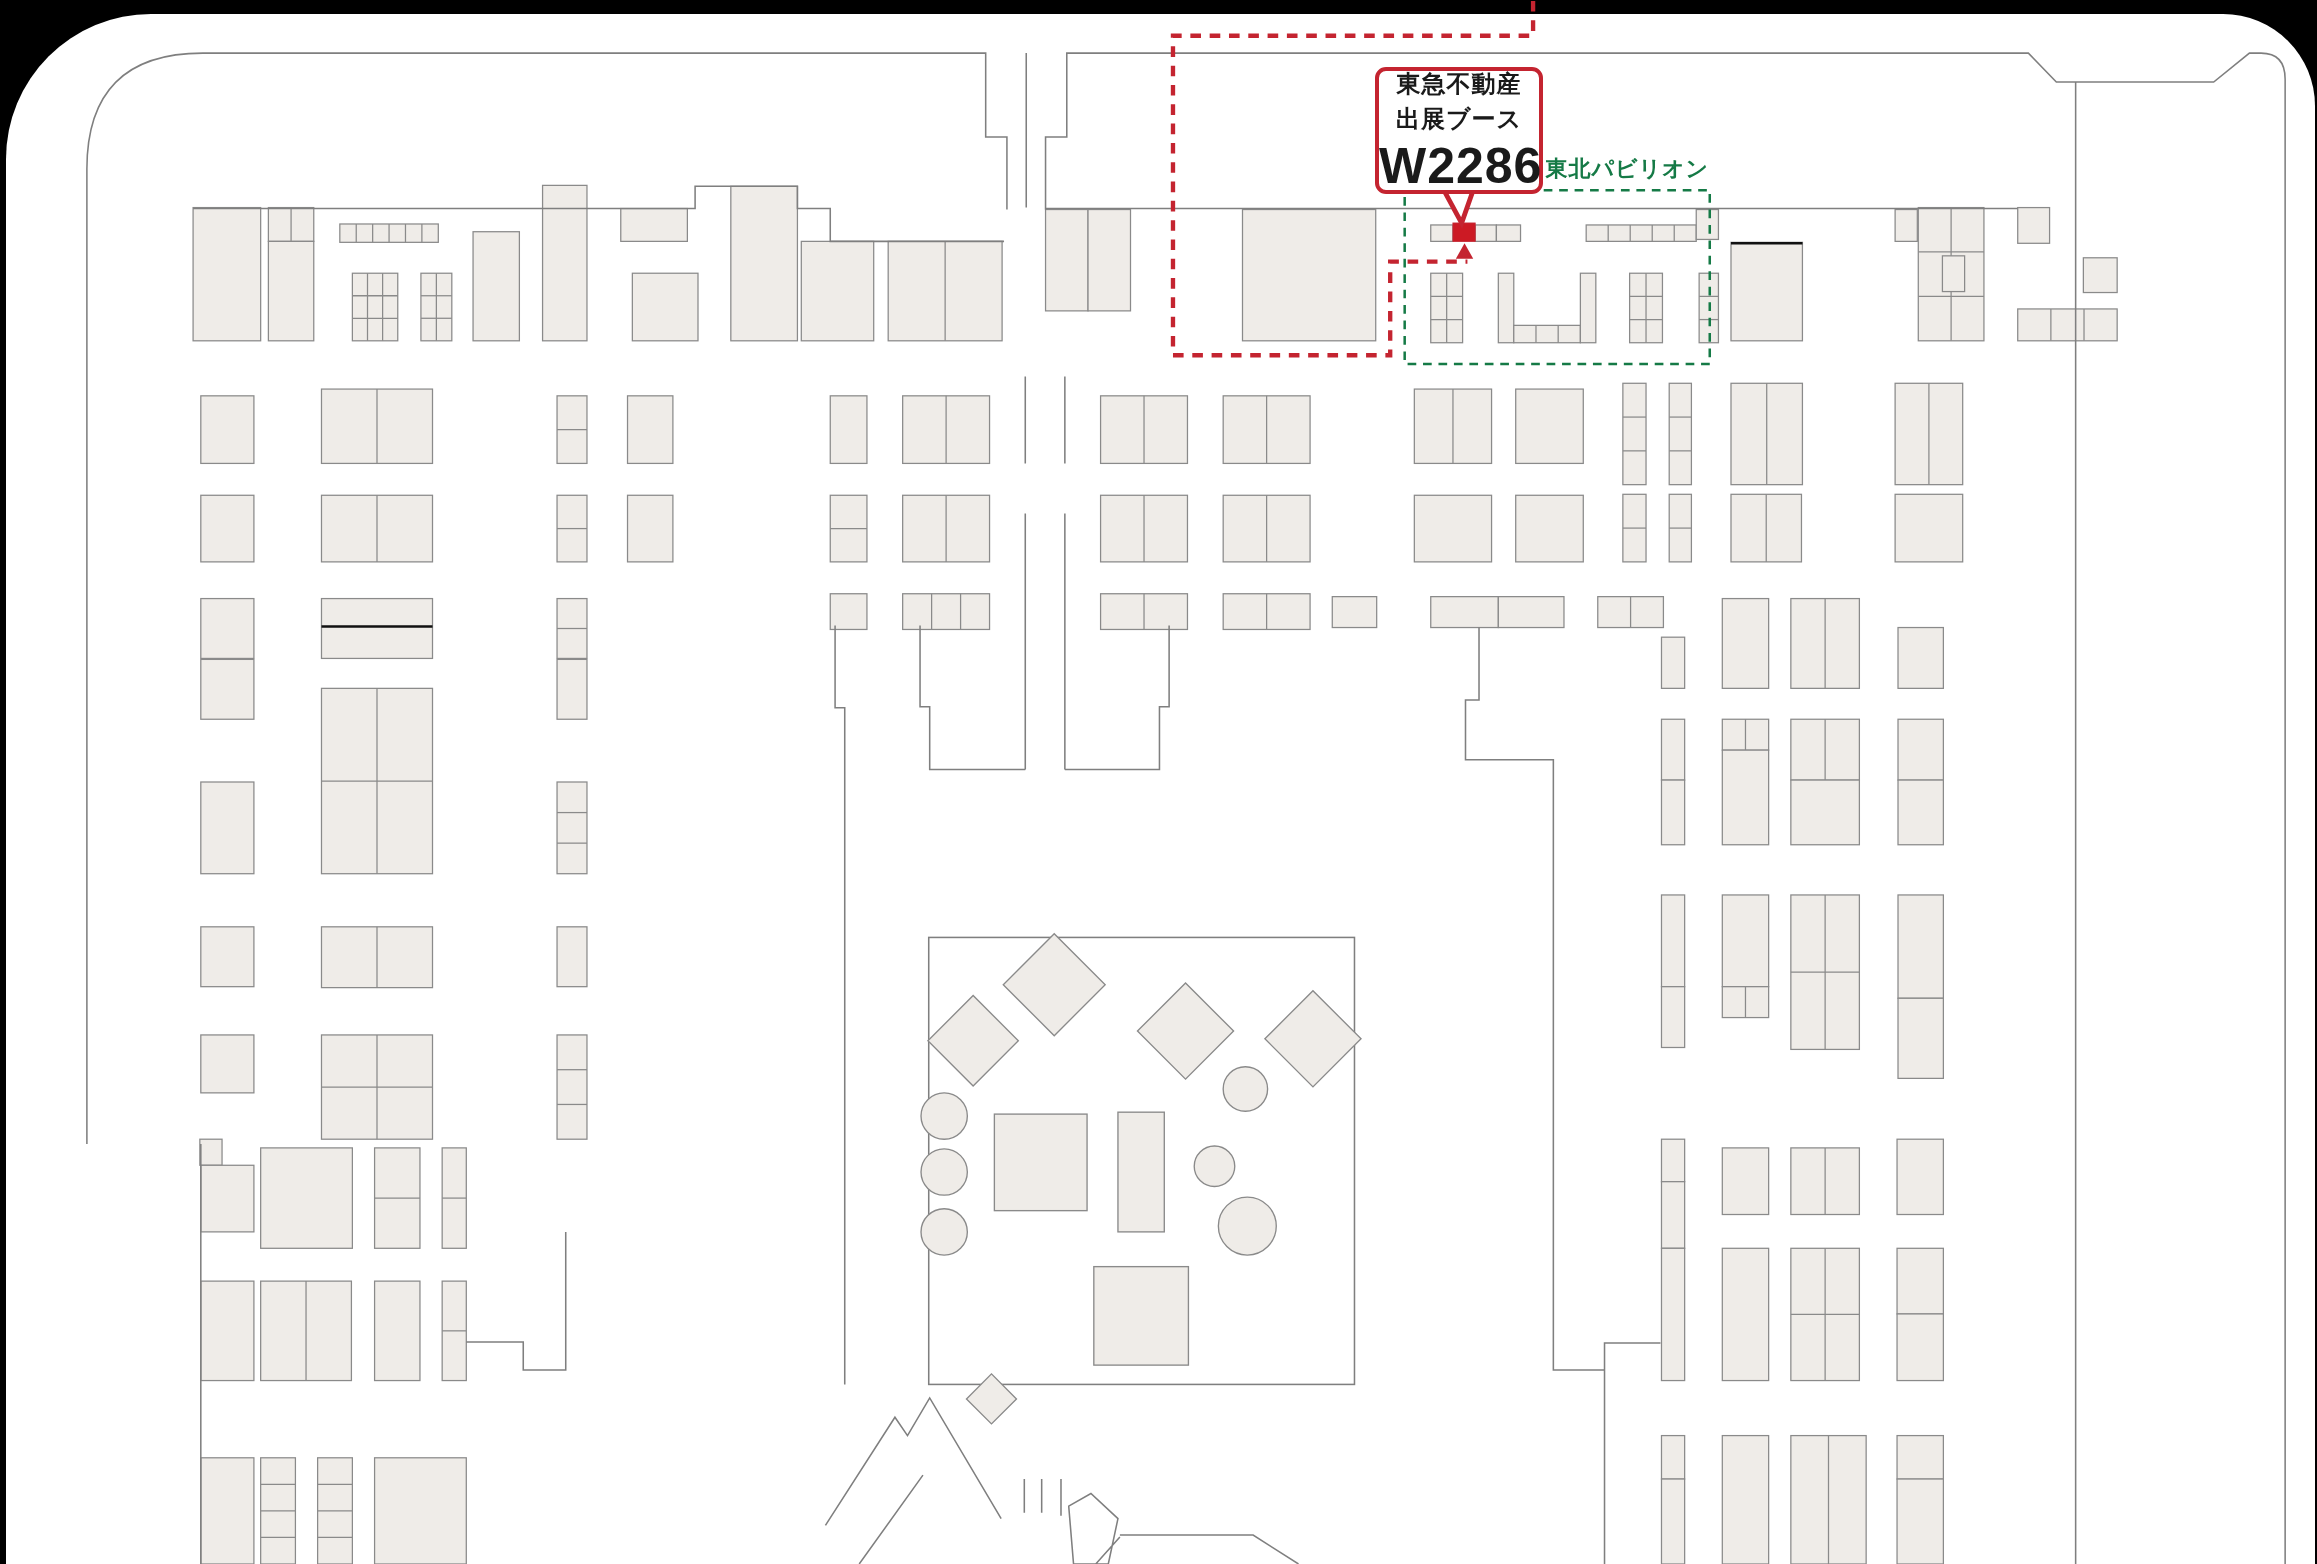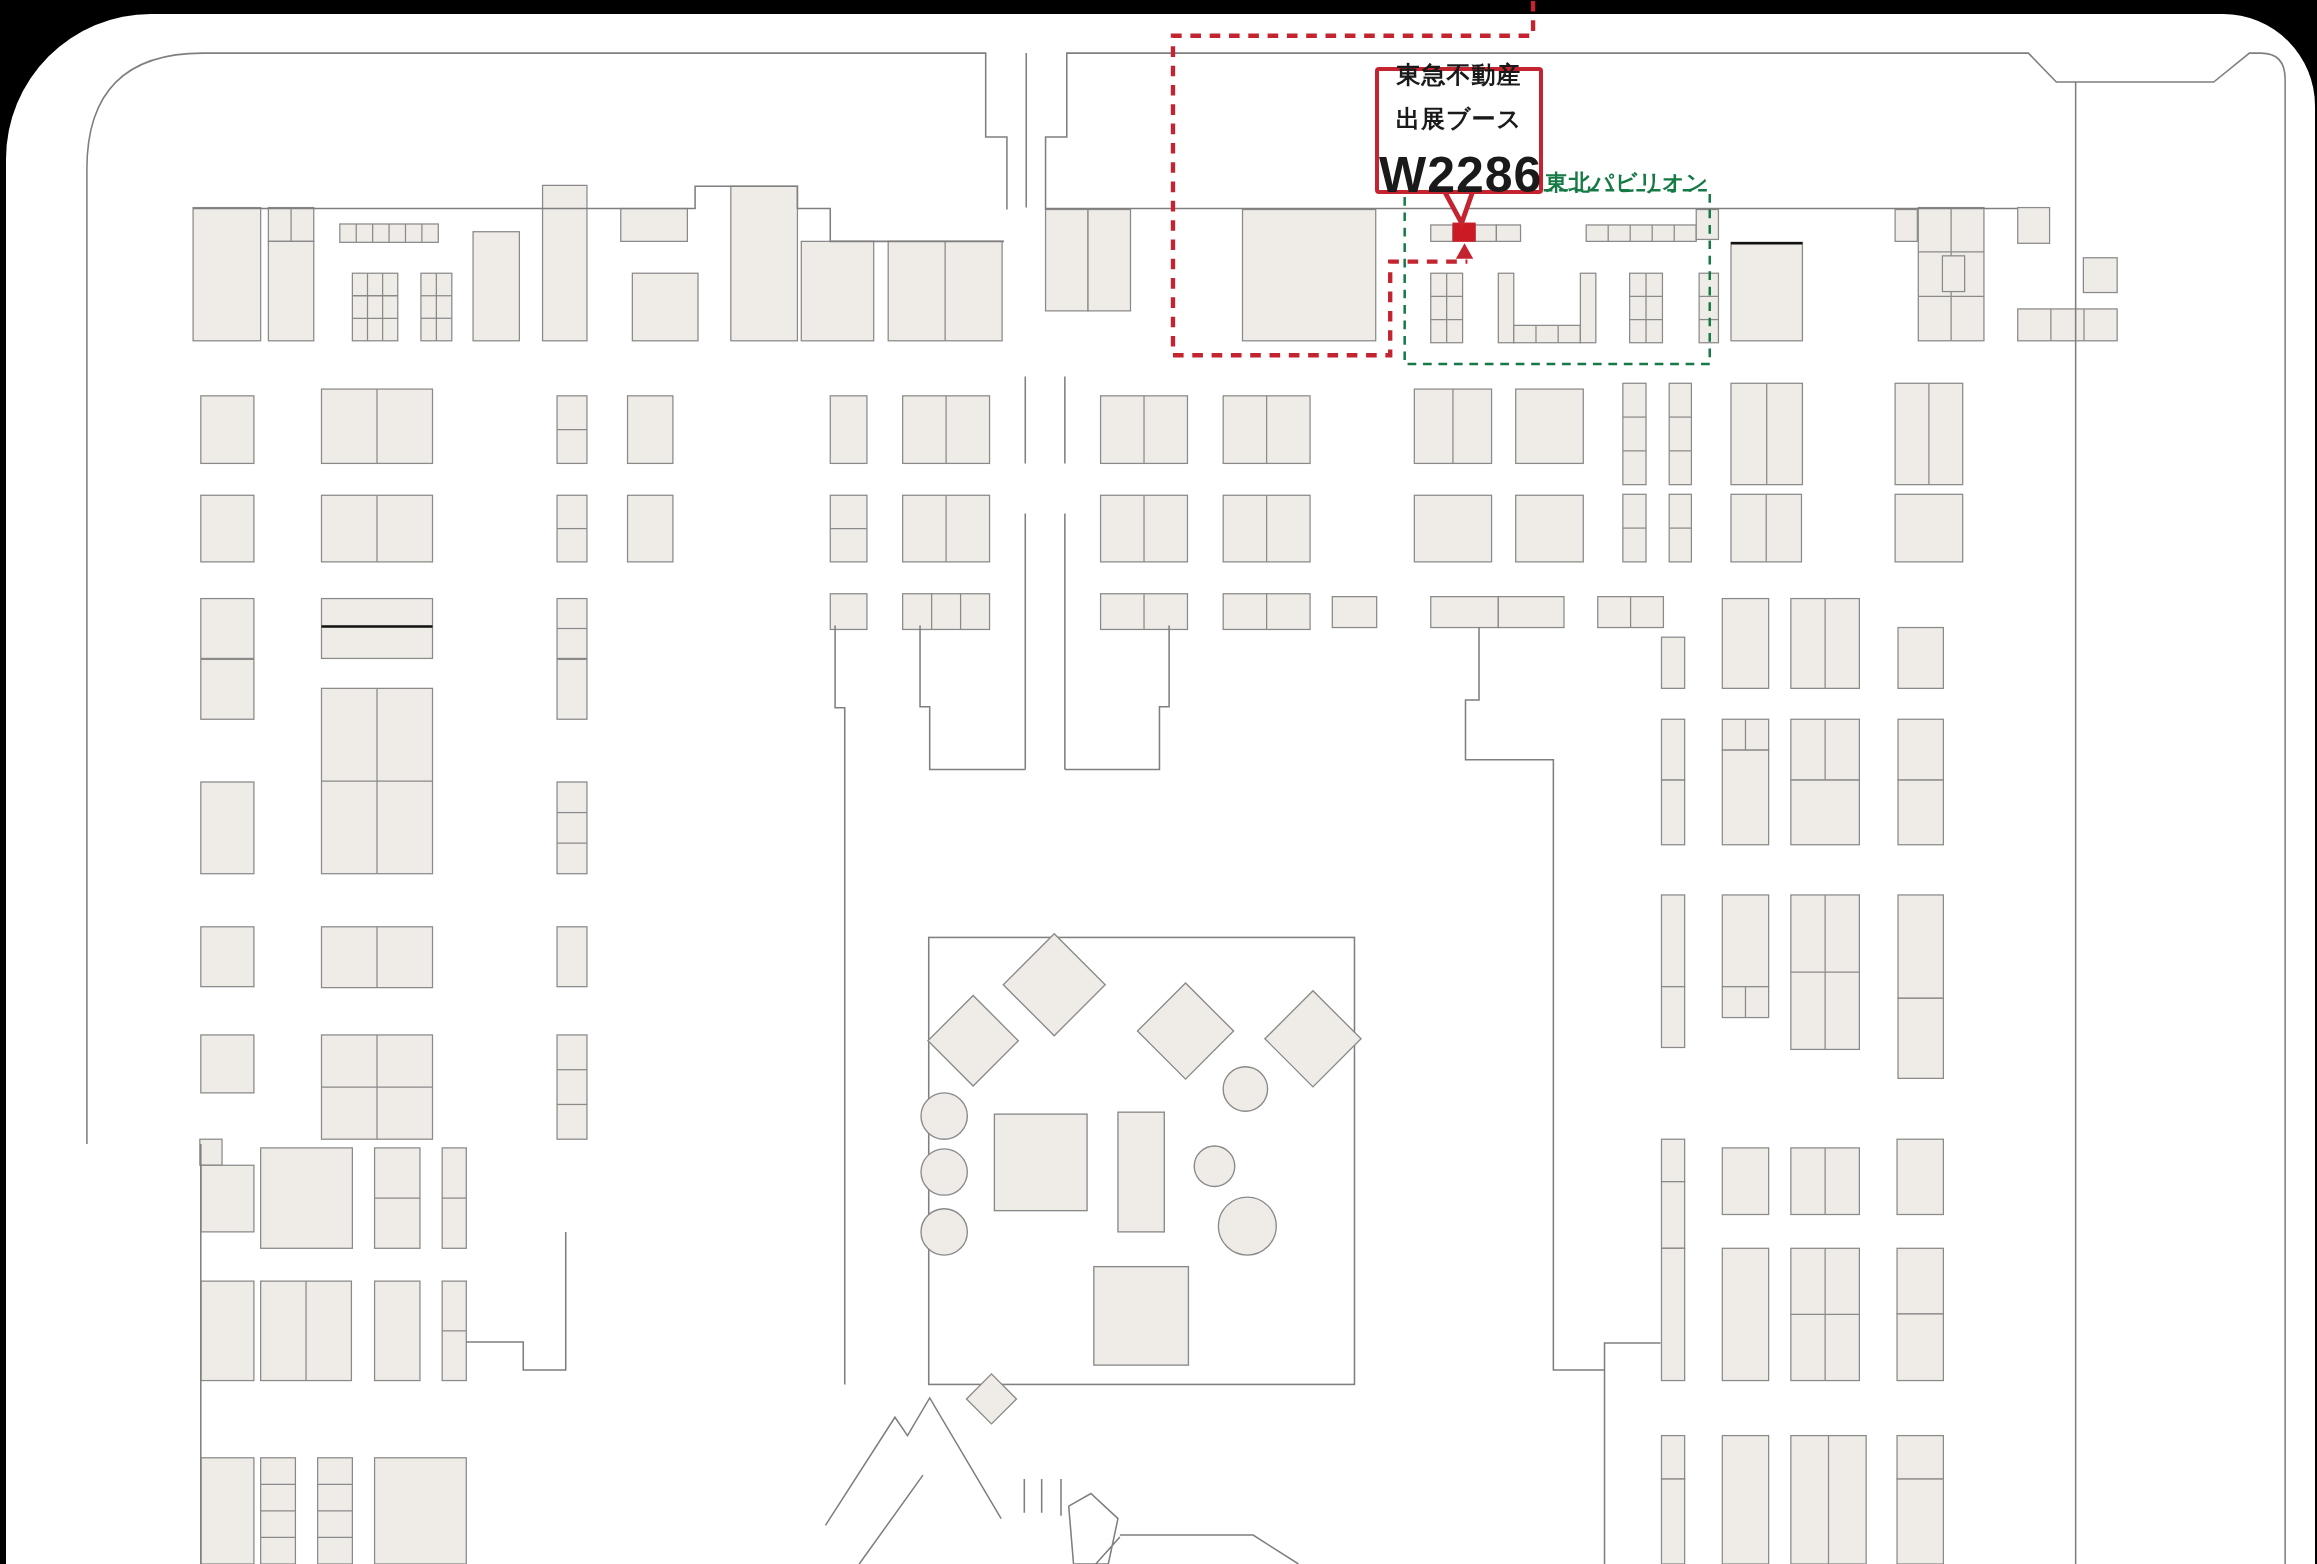--- a/index.html
+++ b/index.html
@@ -9,31 +9,31 @@
     font-family:"Liberation Sans","DejaVu Sans",sans-serif;
   }
   .stage{position:absolute;inset:0;}
   .page{
     position:absolute;left:5.8px;top:13.5px;width:2309px;height:1551px;
     background:#fff;border-radius:145px 92px 0 0;
   }
   svg.plan{position:absolute;left:0;top:0;pointer-events:none;}
   .callout{
     position:absolute;left:1375px;top:67px;width:168px;height:127px;
-    background:#fff;border:4.8px solid #c42430;border-radius:4px;
+    background:#fff;border:4.8px solid #c42430;border-radius:11px;
     box-sizing:border-box;text-align:center;color:#1a1a1a;
-    display:flex;flex-direction:column;justify-content:center;gap:15px;
+    display:flex;flex-direction:column;justify-content:center;gap:6px;
     z-index:3;
   }
   .callout .cline{font-size:24px;font-weight:700;line-height:1.22;letter-spacing:1px;}
   .callout .cnum{font-size:50px;font-weight:700;line-height:1.05;letter-spacing:1px;}
   .pavilion-label{
     position:absolute;left:1533px;top:154px;width:176px;
     font-size:22px;font-weight:700;color:#157a46;letter-spacing:1px;
-    text-align:right;z-index:2;margin-top:14px;
+    text-align:right;z-index:2;
   }
 </style>
 </head>
 <body>
 
 <div class="stage">
   <div class="page"></div>
 
   <div class="callout">
     <div class="cline">東急不動産</div>

